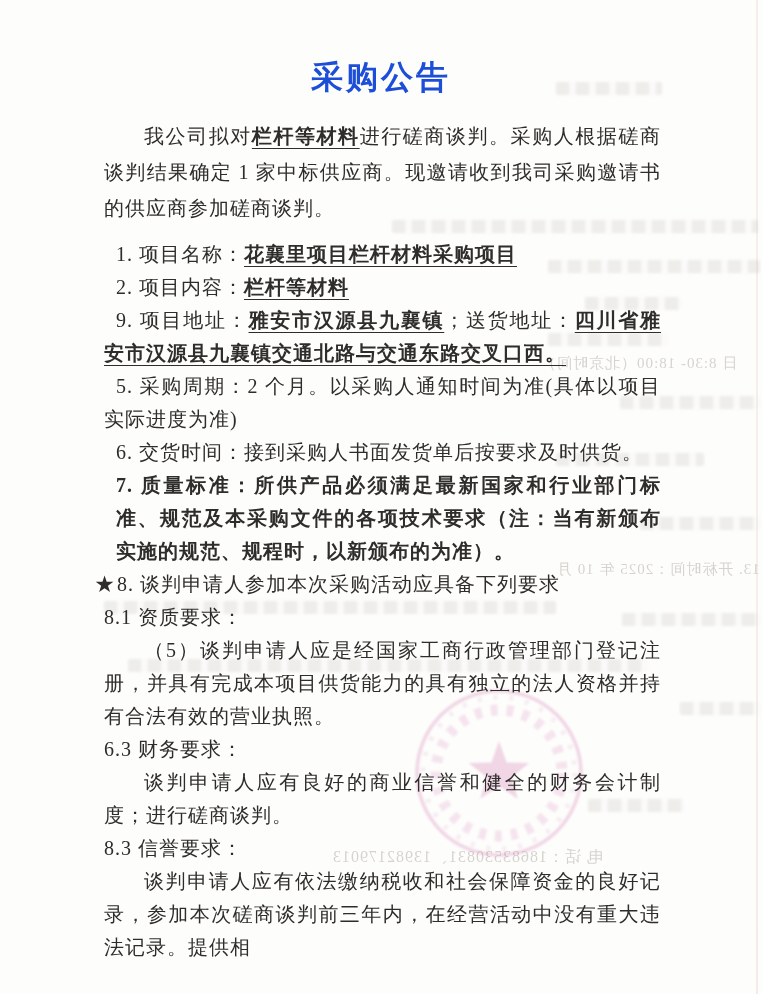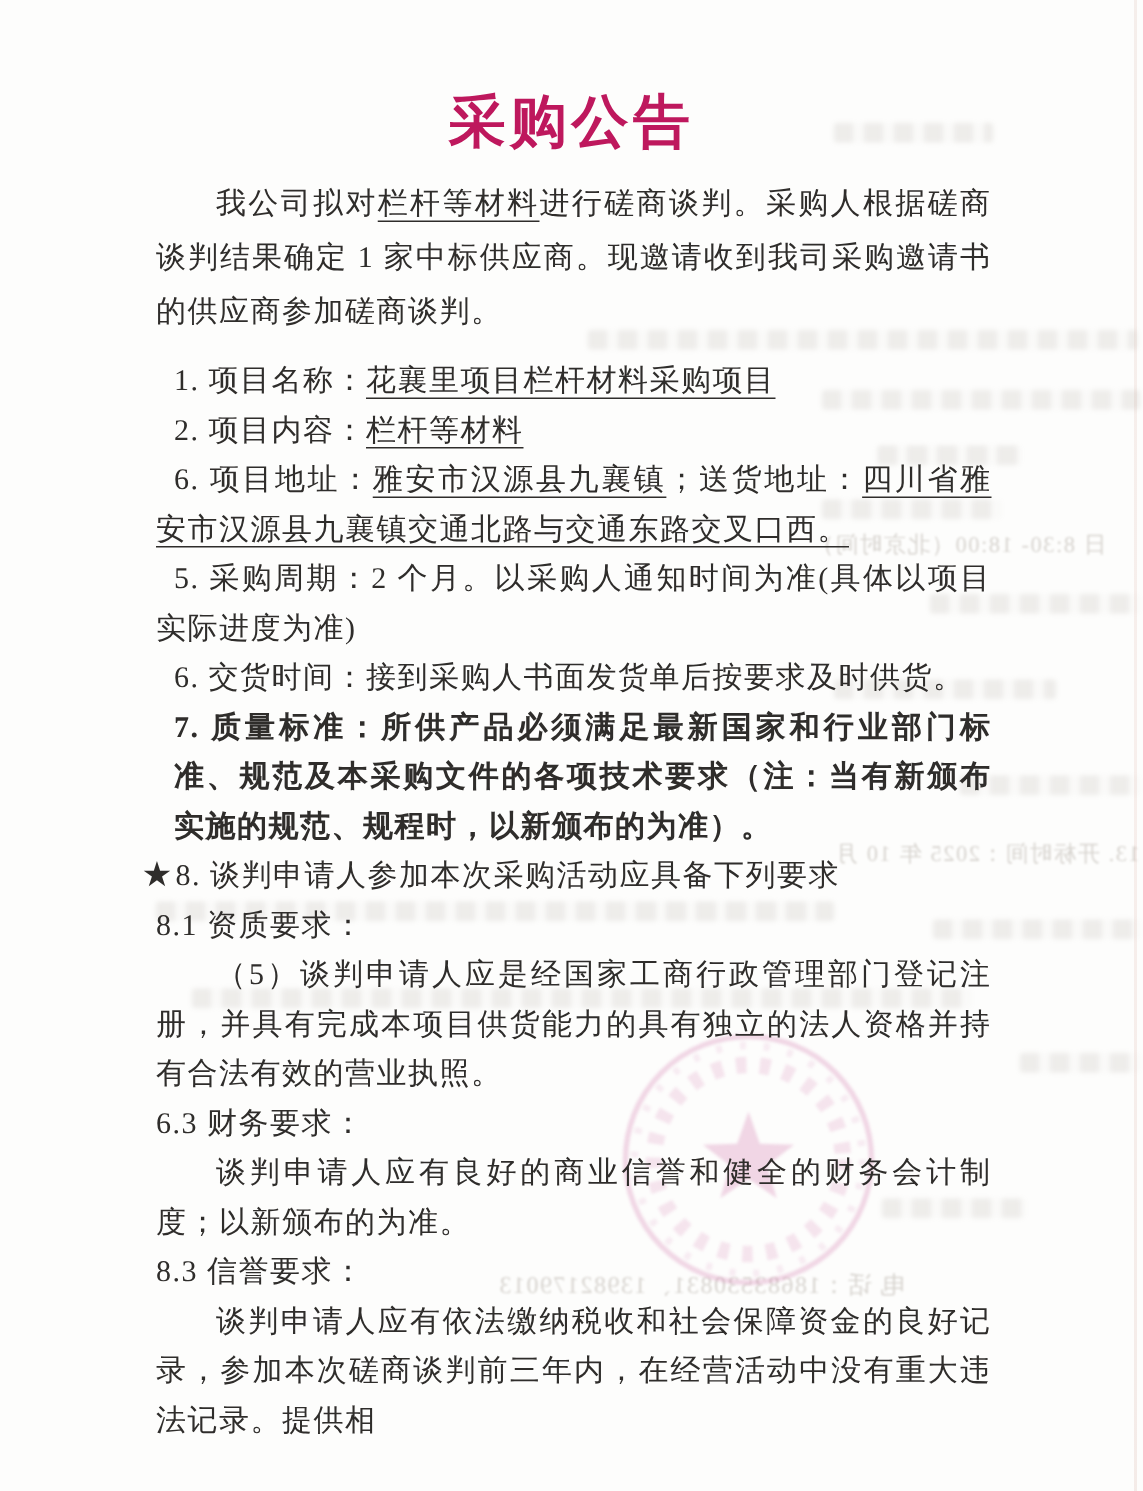--- a/index.html
+++ b/index.html
@@ -7,31 +7,31 @@
     width:762px;height:994px;position:relative;overflow:hidden;
     background:#fdfdfc;
     font-family:"Liberation Serif","DejaVu Serif",serif;
     color:#2f2d2b;
   }
   .page{position:absolute;inset:0;}
   
   .edge-line{position:absolute;top:0;right:4px;width:2px;height:100%;
     background:linear-gradient(#e8d6cf,#eeD8d2,#e6cfc8);opacity:.38;}
   .title{position:absolute;top:56px;left:0;width:100%;text-align:center;
-    font-size:38px;font-weight:bold;letter-spacing:3px;margin:0;color:#be185d;}
+    font-size:32px;font-weight:bold;letter-spacing:3px;margin:0;color:#1d4ed8;}
   .content{position:absolute;left:104px;top:118px;width:557px;
     font-size:20px;text-align:justify;letter-spacing:1px;z-index:3;}
   .content p{margin:0;}
   .intro{line-height:36px;text-indent:2em;margin-bottom:12px !important;}
   .li{line-height:33px;text-indent:12px;}
   .li7{font-weight:bold;text-indent:0;padding-left:12px;}
   .li8{text-indent:-4px;}
   .sec-h{line-height:33px;text-indent:0;}
   .sec-b{line-height:33px;text-indent:2em;}
-  .u{text-decoration:underline;text-underline-offset:5px;text-decoration-thickness:1px;}
+  .u{text-decoration:underline;text-underline-offset:5px;text-decoration-thickness:1px;font-weight:bold;}
   .star{display:inline-block;transform:scale(1.15);margin-right:2px;}
   
   .ghost-layer{position:absolute;inset:0;z-index:1;}
   .smudge{position:absolute;height:13px;border-radius:2px;opacity:.5;filter:blur(1.6px);
     background:repeating-linear-gradient(90deg,rgba(151,142,132,.30) 0 13px,rgba(151,142,132,.06) 13px 20px);}
   .ghost-text{position:absolute;transform:scaleX(-1);color:#a29a90;opacity:.42;
     filter:blur(.6px);font-size:15px;white-space:nowrap;letter-spacing:1px;}
   
   .seal{position:absolute;left:408px;top:682px;width:182px;height:182px;z-index:2;
     filter:blur(1.1px);opacity:.55;}
@@ -70,36 +70,36 @@
   <h1 class="title">采购公告</h1>
 
   <div class="content">
 
     <p class="intro"><span>我公司拟对</span><span class="u">栏杆等材料</span><span>进行磋商谈判。采购人根据磋商谈判结果确定 1 家中标供应商。现邀请收到我司采购邀请书的供应商参加磋商谈判。</span></p>
 
     <p class="li"><span>1. 项目名称：</span><span class="u">花襄里项目栏杆材料采购项目</span></p>
 
     <p class="li"><span>2. 项目内容：</span><span class="u">栏杆等材料</span></p>
 
-    <p class="li"><span>6. 项目地址：</span><span class="u">雅安市汉源县九襄镇</span><span>；送货地址：</span><span class="u">四川省雅安市汉源县九襄镇交通北路与交通东路交叉口西。</span></p>
+    <p class="li"><span>9. 项目地址：</span><span class="u">雅安市汉源县九襄镇</span><span>；送货地址：</span><span class="u">四川省雅安市汉源县九襄镇交通北路与交通东路交叉口西。</span></p>
 
 
     <p class="li"><span>5. 采购周期：</span><span>2 个月。以采购人通知时间为准(具体以项目实际进度为准)</span></p>
 
     <p class="li"><span>6. 交货时间：</span><span>接到采购人书面发货单后按要求及时供货。</span></p>
 
     <p class="li li7"><span>7. 质量标准：</span><span>所供产品必须满足最新国家和行业部门标准、规范及本采购文件的各项技术要求（注：当有新颁布实施的规范、规程时，以新颁布的为准）。</span></p>
 
     <p class="li li8"><span class="star">★</span><span>8. 谈判申请人参加本次采购活动应具备下列要求</span></p>
 
     <p class="sec-h">8.1 资质要求：</p>
     <p class="sec-b">（5）谈判申请人应是经国家工商行政管理部门登记注册，并具有完成本项目供货能力的具有独立的法人资格并持有合法有效的营业执照。</p>
 
     <p class="sec-h">6.3 财务要求：</p>
-    <p class="sec-b">谈判申请人应有良好的商业信誉和健全的财务会计制度；以新颁布的为准。</p>
+    <p class="sec-b">谈判申请人应有良好的商业信誉和健全的财务会计制度；进行磋商谈判。</p>
 
     <p class="sec-h">8.3 信誉要求：</p>
     <p class="sec-b">谈判申请人应有依法缴纳税收和社会保障资金的良好记录，参加本次磋商谈判前三年内，在经营活动中没有重大违法记录。提供相</p>
 
   </div>
 
   <div class="edge-line"></div>
 </div>
 
 </body></html>

